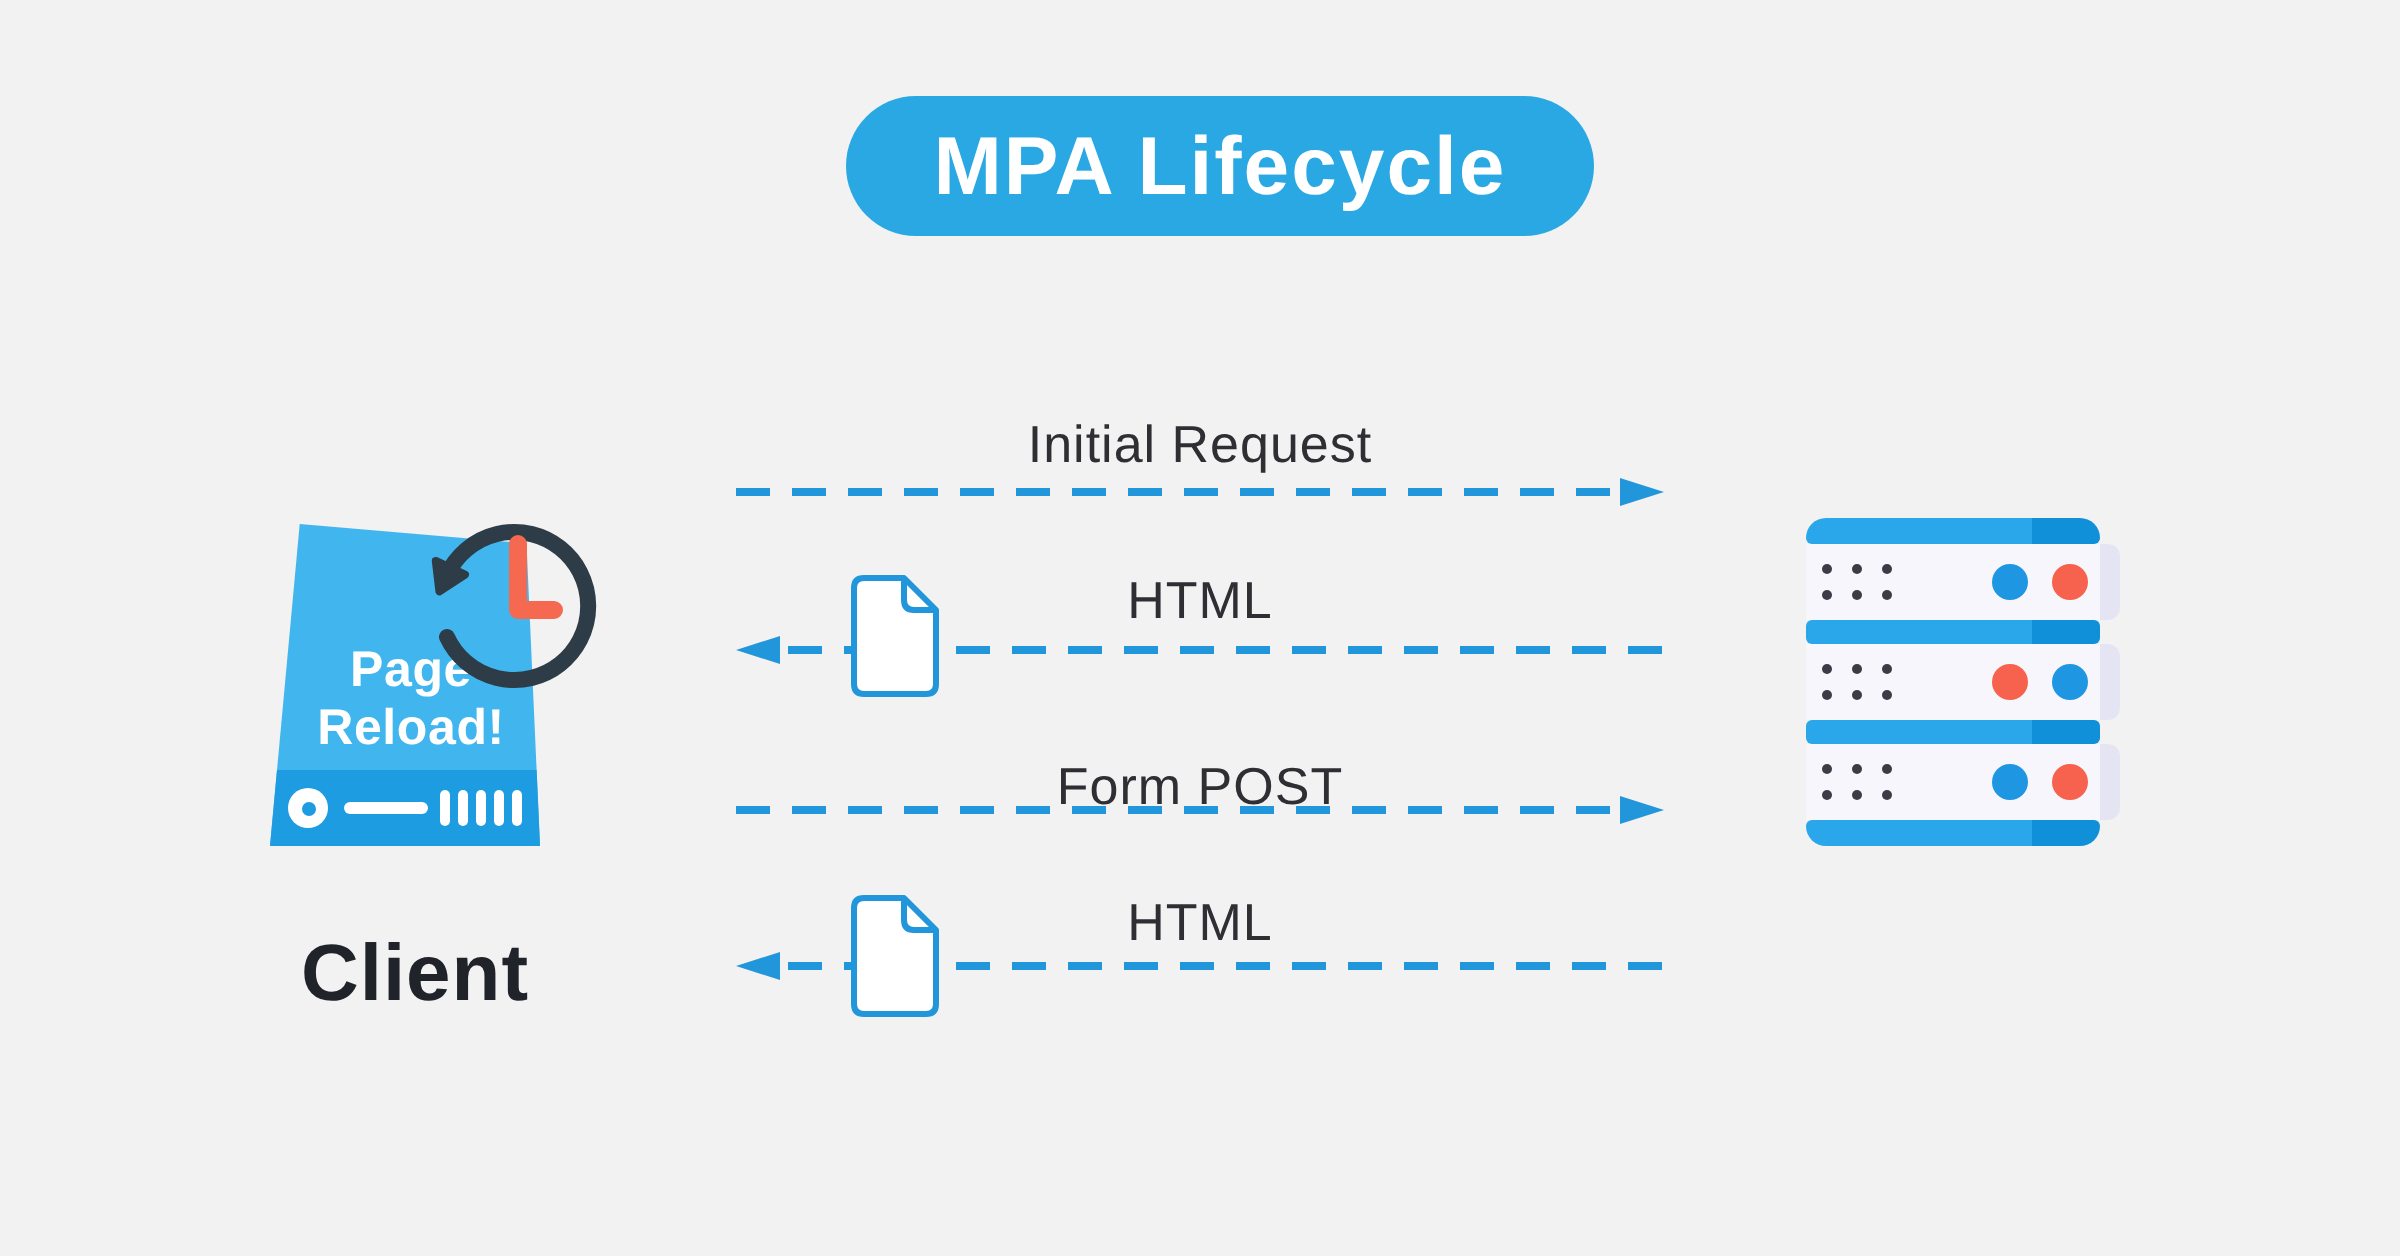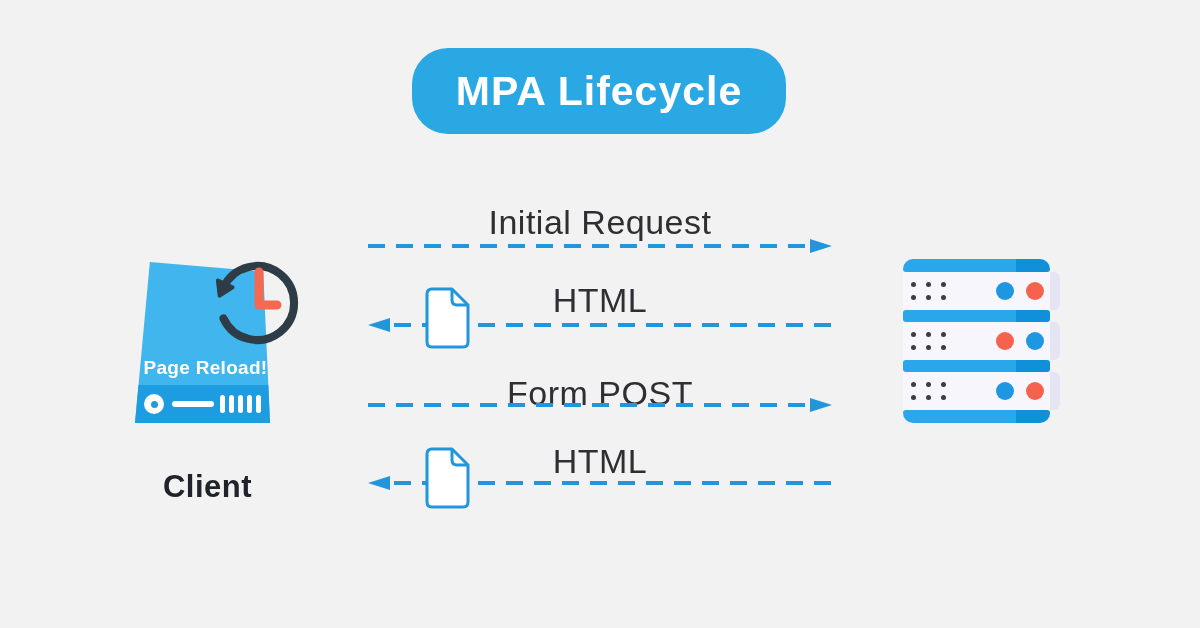--- a/index.html
+++ b/index.html
@@ -1,41 +1,41 @@
 <!DOCTYPE html>
 <html><head>
 <meta charset="utf-8">
 <style>
   * { margin:0; padding:0; box-sizing:border-box; }
   html,body { width:1200px; height:628px; }
   body { font-family:"Liberation Sans","DejaVu Sans",sans-serif; }
   .canvas { position:relative; width:1200px; height:628px; background:#f2f2f3; overflow:hidden; }
 
   
-  .title-pill { position:absolute; left:412px; top:48px; width:374px; height:86px;
+  .title-pill { position:absolute; left:423px; top:48px; width:374px; height:70px;
     background:#29a8e3; border-radius:36px; display:flex; align-items:center; justify-content:center;
     color:#ffffff; font-size:41px; font-weight:800; letter-spacing:1px; }
 
   
   .msg-label { position:absolute; left:366px; width:468px; height:34px; line-height:34px;
-    text-align:center; font-size:34px; color:#2e2e33; letter-spacing:0.5px; }
+    text-align:center; font-size:26px; color:#2e2e33; letter-spacing:0.5px; }
   .arrow-svg { position:absolute; left:366px; width:468px; height:16px; }
   .dash { stroke:#2196da; stroke-width:4; stroke-dasharray:17 11; }
   .head { fill:#2196da; }
 
   .doc-svg { position:absolute; width:46px; height:62px; z-index:3; }
   .doc-body { fill:#ffffff; stroke:#2196da; stroke-width:3; stroke-linejoin:round; }
   .doc-fold { fill:none; stroke:#2196da; stroke-width:3; stroke-linejoin:round; }
 
   
   .client { position:absolute; left:135px; top:257px; width:170px; height:170px; }
   .client-box { position:absolute; left:0; top:5px; width:135px; height:161px; background:#41b6ee;
     clip-path:polygon(11% 0%, 95% 6%, 100% 100%, 0% 100%); }
   .client-badge { position:absolute; bottom:44px; left:6px; right:0; text-align:center;
-    color:#ffffff; font-size:19px; font-weight:600; letter-spacing:0.3px; }
+    color:#ffffff; font-size:25px; font-weight:600; letter-spacing:0.3px; }
   .client-strip { position:absolute; bottom:0; left:0; right:0; height:38px; background:#1e9ce2;
     display:flex; align-items:center; padding:0 9px; }
   .knob { width:20px; height:20px; border-radius:50%; background:#ffffff; position:relative; flex:0 0 auto; }
   .knob::after { content:""; position:absolute; left:6.5px; top:6.5px; width:7px; height:7px;
     border-radius:50%; background:#1e9ce2; }
   .slot { width:42px; height:6px; border-radius:3px; background:#ffffff; margin-left:8px; flex:0 0 auto; }
   .vents { margin-left:auto; display:flex; gap:4px; }
   .vents i { display:block; width:5px; height:18px; border-radius:2.5px; background:#ffffff; }
   .clock-svg { position:absolute; left:77px; top:0; width:90px; height:90px; z-index:2; }
 
@@ -52,21 +52,21 @@
   .dots { display:grid; grid-template-columns:repeat(3,5px); grid-auto-rows:5px;
     column-gap:10px; row-gap:8px; margin-left:8px; }
   .dots i { display:block; width:5px; height:5px; border-radius:50%; background:#3c3c46; }
   .leds { position:absolute; left:93px; top:50%; transform:translateY(-50%); display:flex; gap:12px; }
   .led { width:18px; height:18px; border-radius:50%; }
   .led.blue { background:#1e96e2; }
   .led.red  { background:#f7624e; }
 
   
   .endpoint-label { position:absolute; top:468px; height:38px; line-height:38px; text-align:center;
-    font-size:31px; font-weight:bold; color:#20242a; letter-spacing:0.5px; }
+    font-size:40px; font-weight:bold; color:#20242a; letter-spacing:0.5px; }
   .endpoint-label.client-lbl { left:130px; width:155px; }
   .endpoint-label.server-lbl { left:900px; width:157px; }
 </style>
 </head>
 <body>
 
 <div class="canvas">
 
   <div class="title-pill">
     <span>MPA Lifecycle</span>

